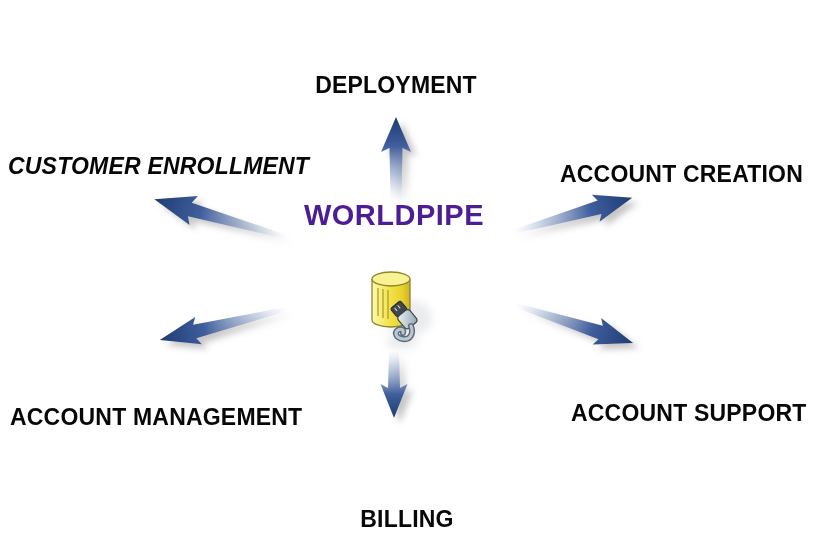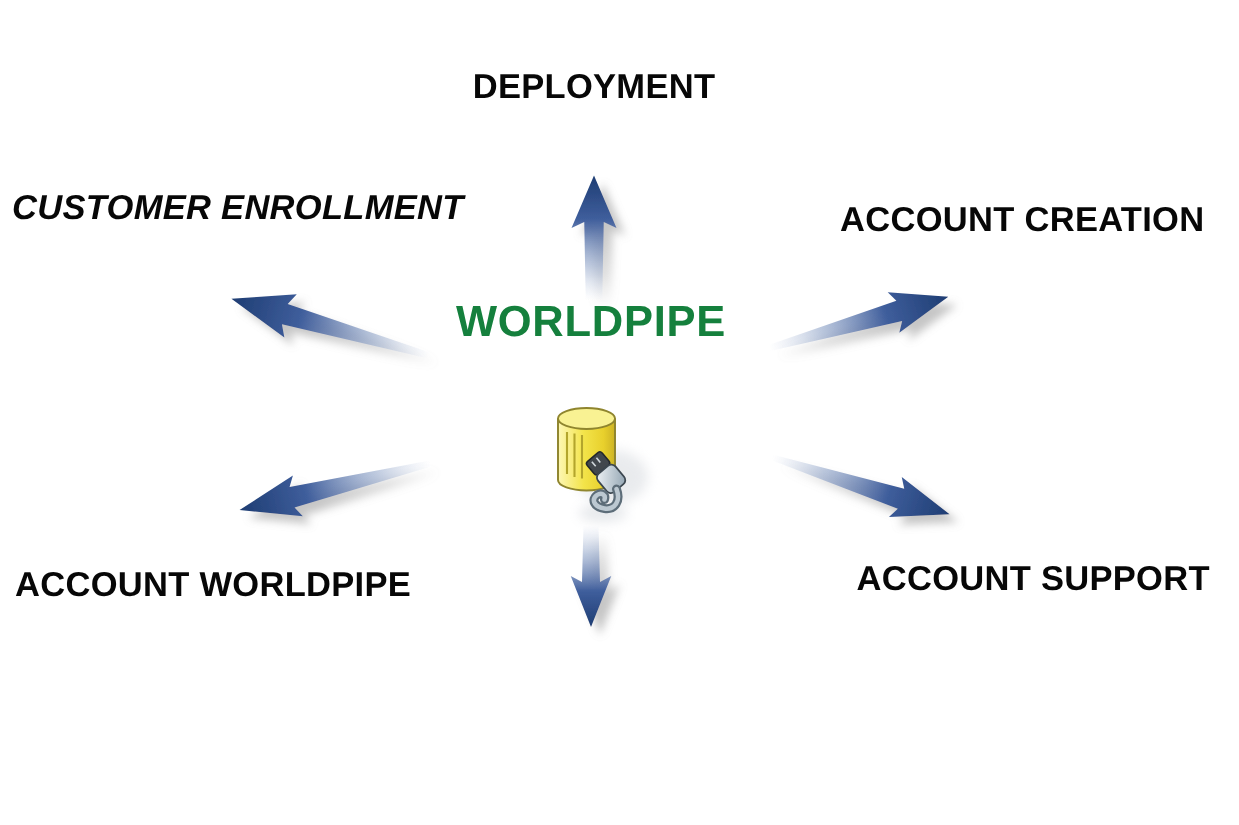--- a/index.html
+++ b/index.html
@@ -15,34 +15,35 @@
     overflow: hidden;
     font-family: "Liberation Sans", sans-serif;
   }
   .spoke-label {
     position: absolute;
     font-weight: bold;
     font-size: 23px;
     color: #070707;
     white-space: nowrap;
     letter-spacing: 0.2px;
+    margin-top: 28px;
   }
   .centered {
     transform: translateX(-50%);
   }
   #hub-title {
     position: absolute;
     left: 394px;
     top: 197px;
     transform: translateX(-50%);
     text-align: center;
     font-weight: bold;
     font-size: 29px;
     line-height: 37px;
-    color: #15803d;
+    color: #4c1d95;
     letter-spacing: 0.5px;
     white-space: nowrap;
   }
   #hub-title span { display: block; }
   svg.layer {
     position: absolute;
     left: 0;
     top: 0;
   }
 </style>
@@ -142,18 +143,19 @@
   <div id="hub-title">
     <span>WORLDPIPE</span>
   </div>
 
   <div class="spoke-label centered" style="left:396px; top:44px;">DEPLOYMENT</div>
 
   <div class="spoke-label" style="left:571px; top:372px;">ACCOUNT SUPPORT</div>
 
   <div class="spoke-label" style="left:560px; top:133px;">ACCOUNT CREATION</div>
 
+  <div class="spoke-label centered" style="left:407px; top:478px;">BILLING</div>
 
-  <div class="spoke-label" style="left:10px; top:376px;">ACCOUNT WORLDPIPE</div>
+  <div class="spoke-label" style="left:10px; top:376px;">ACCOUNT MANAGEMENT</div>
 
   <div class="spoke-label" style="left:8px; top:125px;font-style:italic;">CUSTOMER ENROLLMENT</div>
 
 </div>
 
 </body></html>

